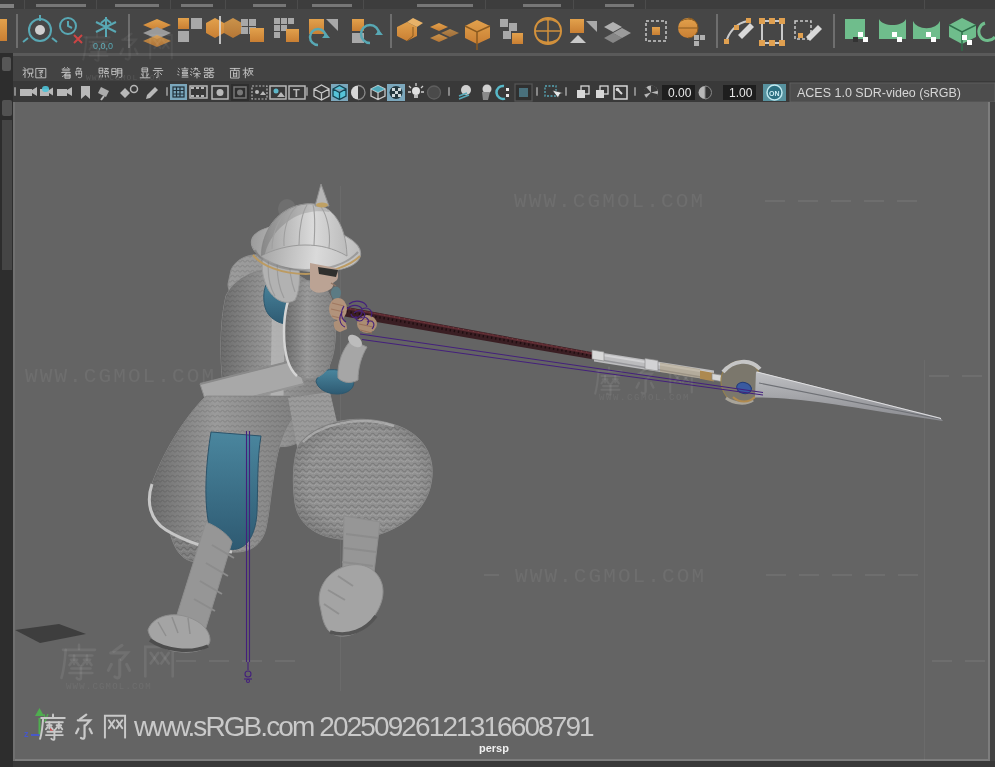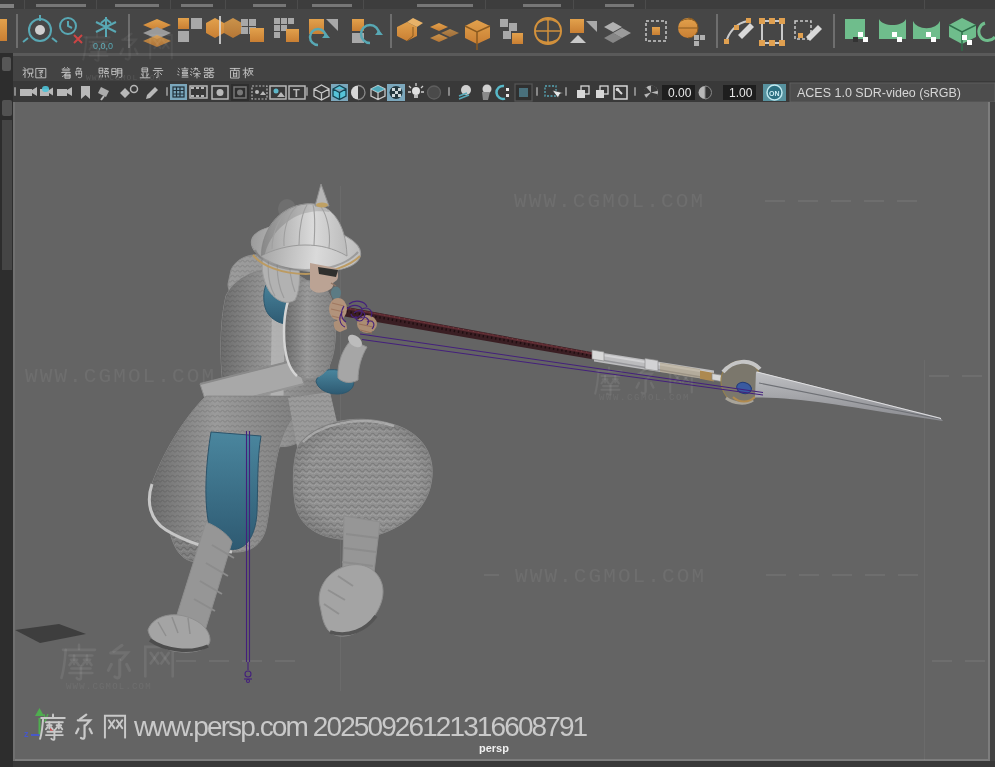--- a/index.html
+++ b/index.html
@@ -700,13 +700,13 @@
 <rect x="50" y="728" width="3" height="3" fill="#c84848"></rect>
 <text x="479" y="752" font-size="11" fill="#f0f0f0" font-weight="bold">persp</text>
 </g>
 </svg>
 
 <svg class="abs" style="left:39px;top:712px;color:#c9c9c9" width="100" height="30">
 <use href="#c_mo" x="0" y="1" width="28" height="28"></use>
       <use href="#c_er" x="31" y="1" width="28" height="28"></use>
       <use href="#c_wang" x="62" y="1" width="28" height="28"></use>
     </svg>
-<div class="abs" style="left:134px;top:711px;font-size:28px;letter-spacing:-1.9px;color:#c9c9c9;white-space:nowrap;">www.persp.com 20250926121316608791</div>
+<div class="abs" style="left:134px;top:711px;font-size:28px;letter-spacing:-1.9px;color:#c9c9c9;white-space:nowrap;">www.sRGB.com 20250926121316608791</div>
 </div>
 </body></html>

